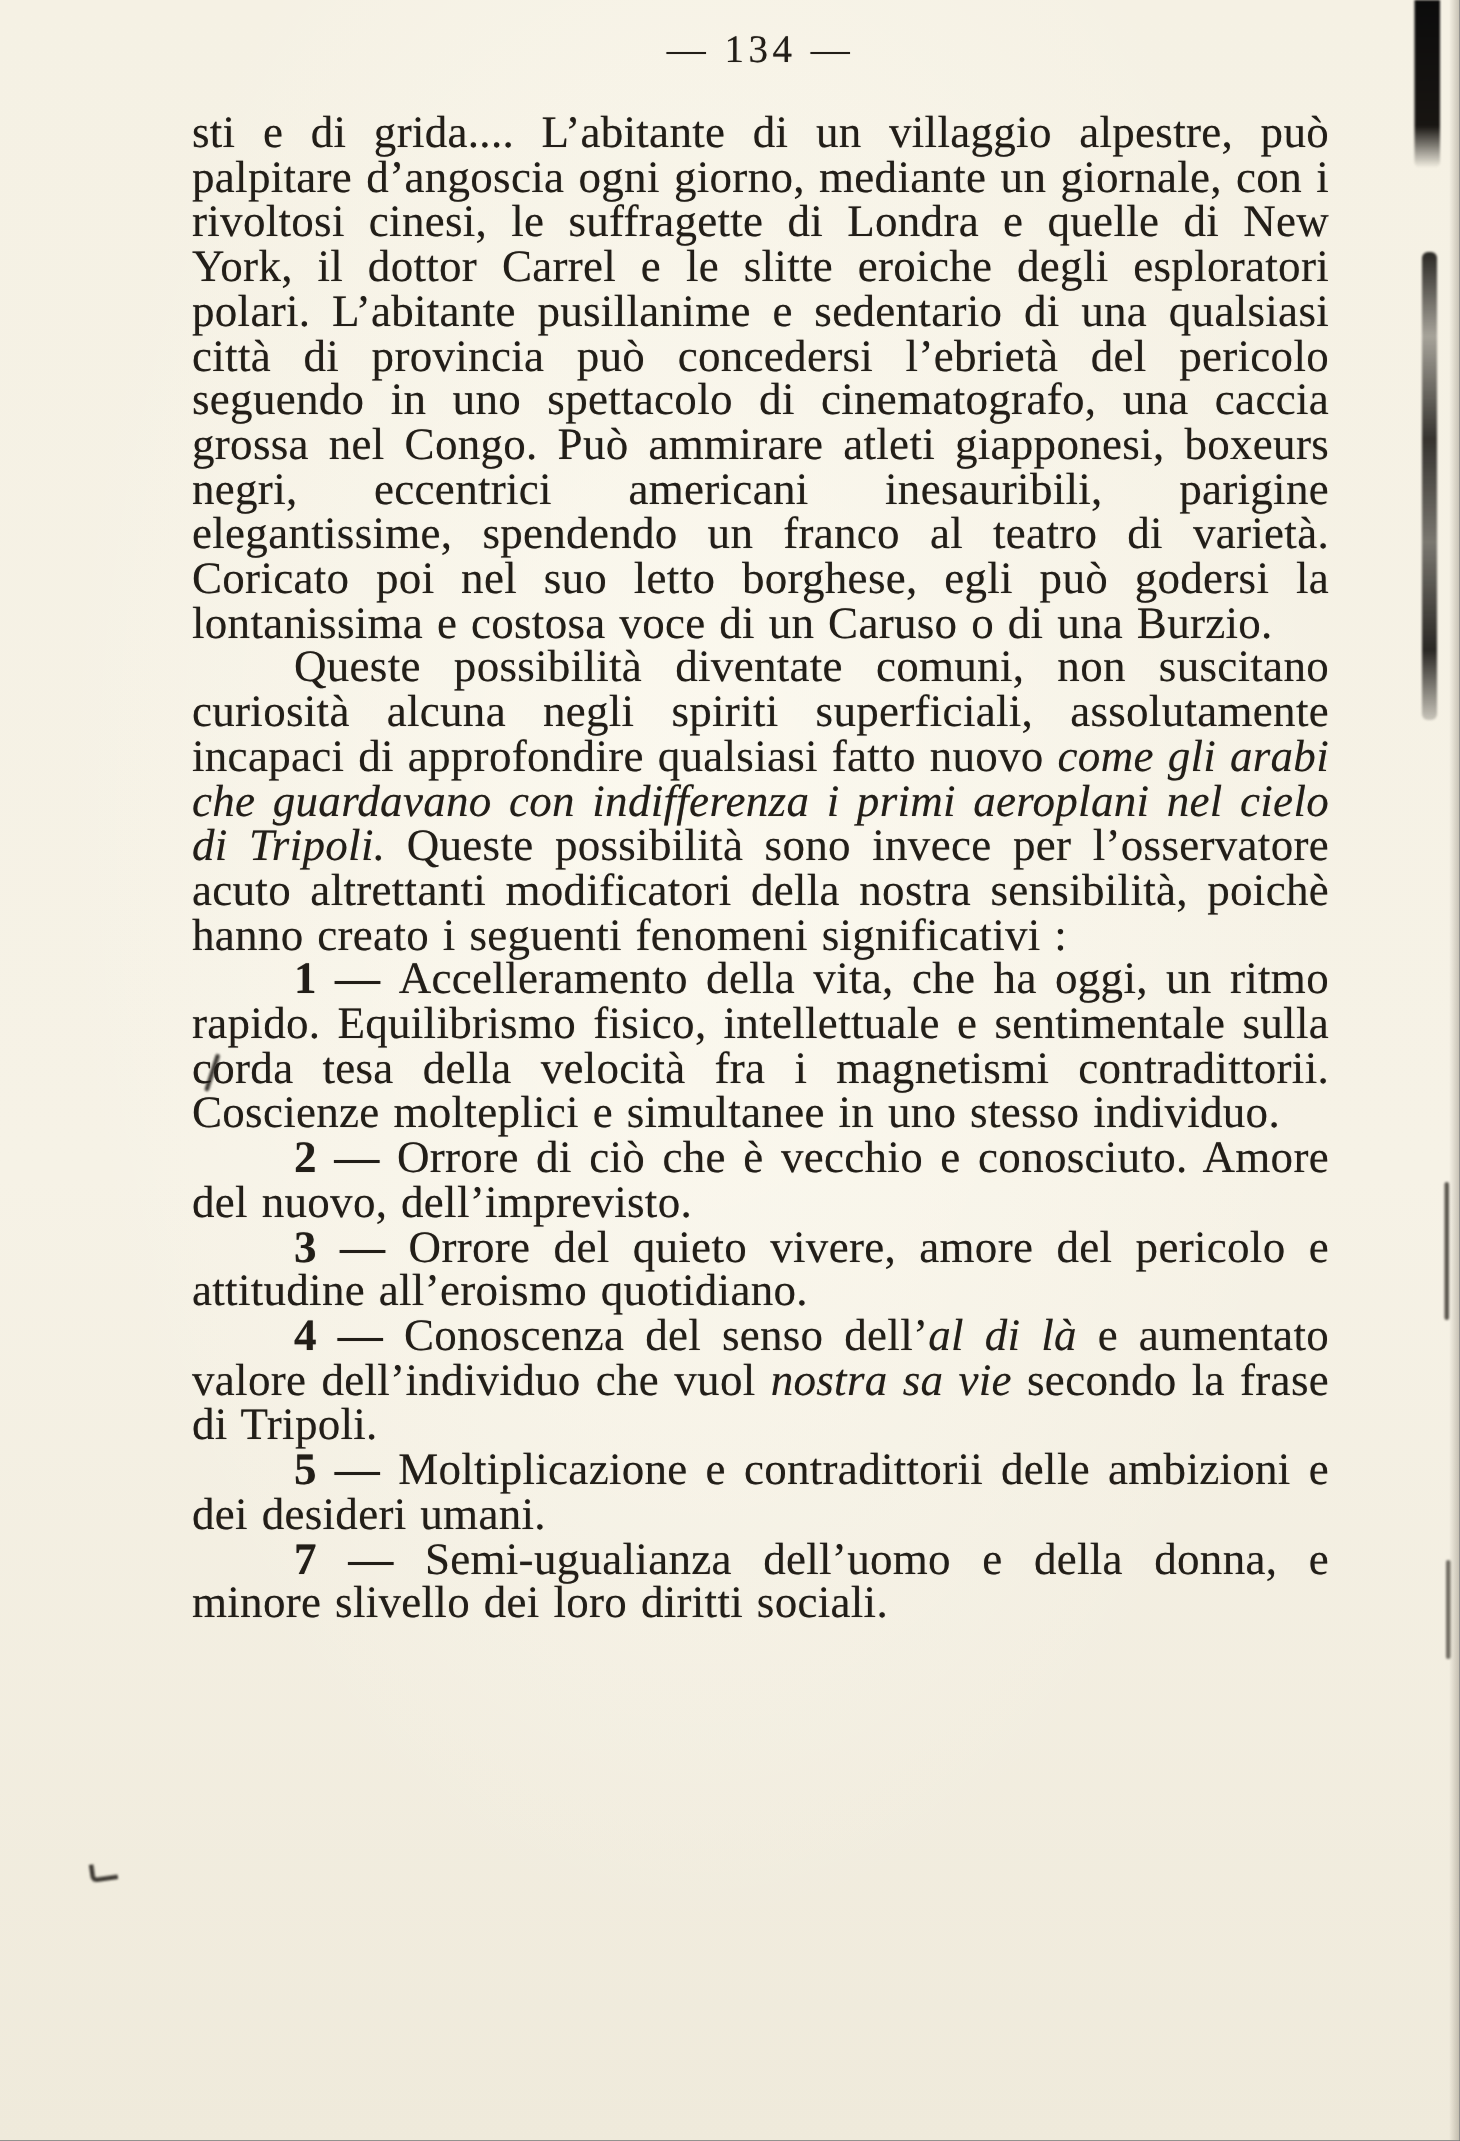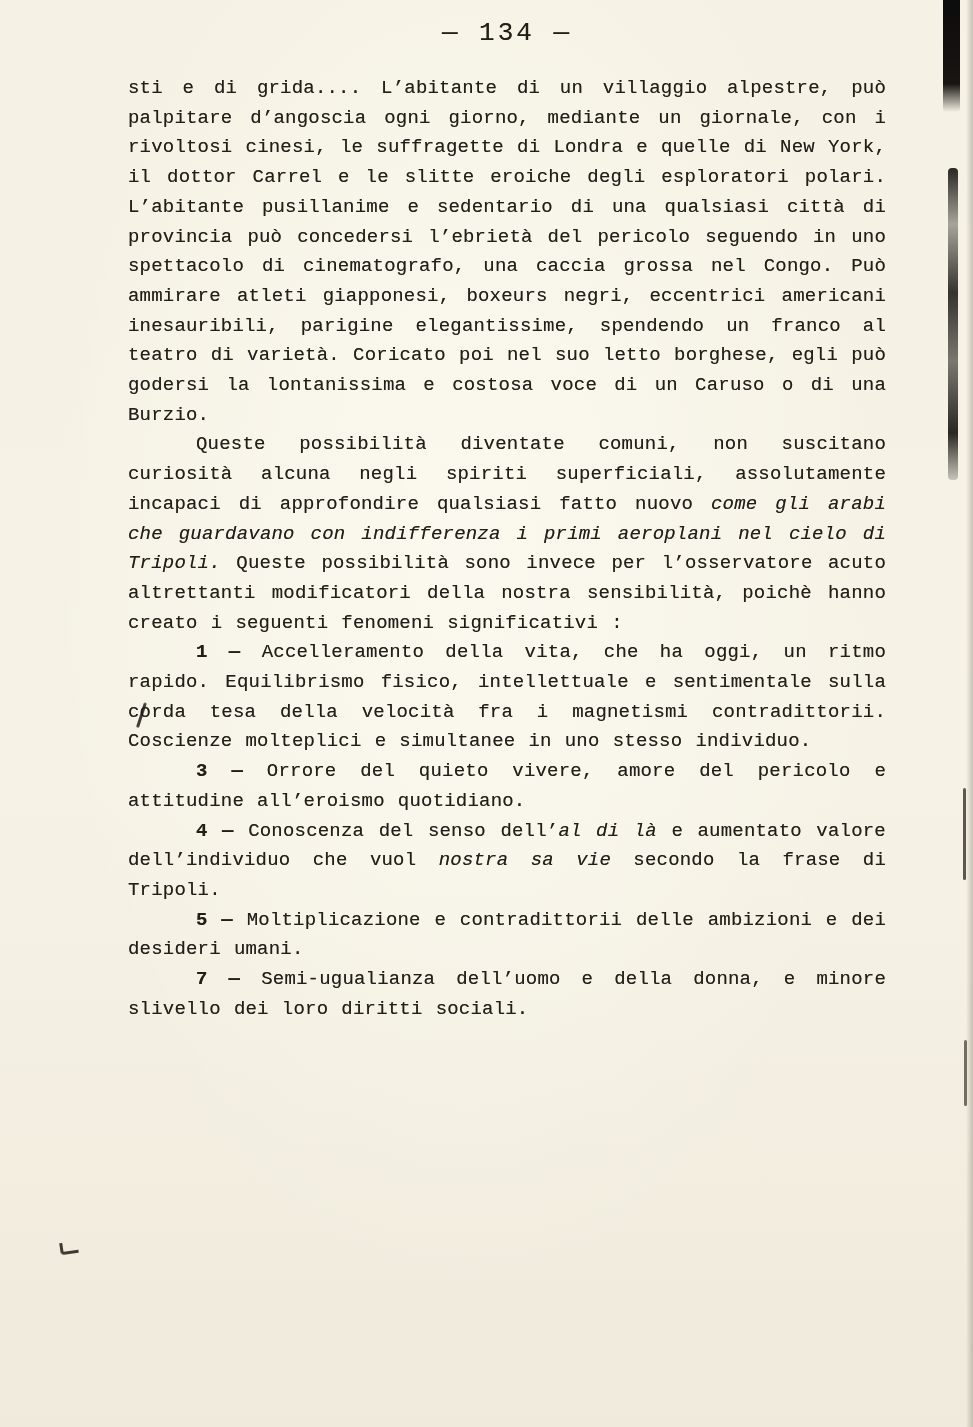--- a/index.html
+++ b/index.html
@@ -8,39 +8,39 @@
     background: #777;
   }
   .page {
     position: relative;
     width: 973px;
     height: 1427px;
     overflow: hidden;
     background:
       radial-gradient(ellipse at 48% 38%, rgba(255,253,245,0.6) 0%, rgba(255,253,245,0) 60%),
       linear-gradient(180deg, #f5f1e4 0%, #f6f2e6 55%, #efeadb 100%);
-    font-family: Liberation Mono, monospace;
+    font-family: Liberation Serif, serif;
     color: #221e18;
   }
   .page-number {
     position: absolute;
     left: 128px;
     width: 758px;
     top: 18px;
     text-align: center;
     font-size: 26px;
     letter-spacing: 3px;
     text-shadow: 0 0 0.5px rgba(32,28,23,0.55);
   }
   .text-column {
     position: absolute;
     left: 128px;
     top: 74px;
     width: 758px;
-    font-size: 19px;
+    font-size: 30px;
     line-height: 29.7px;
     text-align: justify;
     letter-spacing: 0.2px;
     word-spacing: 1.5px;
     text-shadow: 0 0 0.5px rgba(32,28,23,0.55);
   }
   .text-column p {
     margin: 0;
     padding: 0;
   }
@@ -104,20 +104,21 @@
 <body>
 
 <div class="page">
 
   <div class="page-number">— 134 —</div>
 
   <div class="text-column">
       <p class=""><span>sti e di grida.... L’abitante di un villaggio alpestre, può palpitare d’angoscia ogni giorno, mediante un giornale, con i rivoltosi cinesi, le suffragette di Londra e quelle di New York, il dottor Carrel e le slitte eroiche degli esploratori polari. L’abitante pusillanime e sedentario di una qualsiasi città di provincia può concedersi l’ebrietà del pericolo seguendo in uno spettacolo di cinematografo,  una caccia grossa nel Congo. Può ammirare atleti giapponesi, boxeurs negri, eccentrici americani inesauribili, parigine elegantissime, spendendo un franco al teatro di varietà. Coricato poi nel suo letto borghese, egli  può godersi la lontanissima e costosa voce di un Caruso o di una Burzio.</span></p>
       <p class="indent"><span>Queste possibilità diventate comuni, non suscitano curiosità alcuna negli spiriti superficiali, assolutamente incapaci di approfondire qualsiasi fatto nuovo </span><em>come gli arabi che guardavano con indifferenza i primi aeroplani nel cielo di Tripoli.</em><span> Queste possibilità sono invece per l’osservatore acuto altrettanti modificatori della nostra sensibilità, poichè hanno creato i seguenti fenomeni significativi :</span></p>
       <p class="indent"><strong>1 — </strong><span>Accelleramento della vita, che ha oggi, un ritmo rapido. Equilibrismo fisico, intellettuale e sentimentale sulla corda tesa della velocità fra i magnetismi contradittorii. Coscienze molteplici e simultanee in uno stesso  individuo.</span></p>
+      <p class="indent"><strong>2 — </strong><span>Orrore di ciò che è vecchio e conosciuto. Amore del nuovo, dell’imprevisto.</span></p>
       <p class="indent"><strong>3 — </strong><span>Orrore del quieto vivere, amore del pericolo e attitudine all’eroismo quotidiano.</span></p>
       <p class="indent"><strong>4 — </strong><span>Conoscenza del senso dell’</span><em>al di là</em><span> e aumentato valore dell’individuo che vuol </span><em>nostra sa vie</em><span> secondo la frase di Tripoli.</span></p>
       <p class="indent"><strong>5 — </strong><span>Moltiplicazione e contradittorii delle ambizioni e dei desideri umani.</span></p>
       <p class="indent"><strong>7 — </strong><span>Semi-ugualianza dell’uomo e della donna, e minore slivello dei loro diritti sociali.</span></p>
     </div>
 
   <div class="artifact a-top-right-bar"></div>
   <div class="artifact a-right-strip"></div>
   <div class="artifact a-right-line-mid"></div>
   <div class="artifact a-right-line-low"></div>

